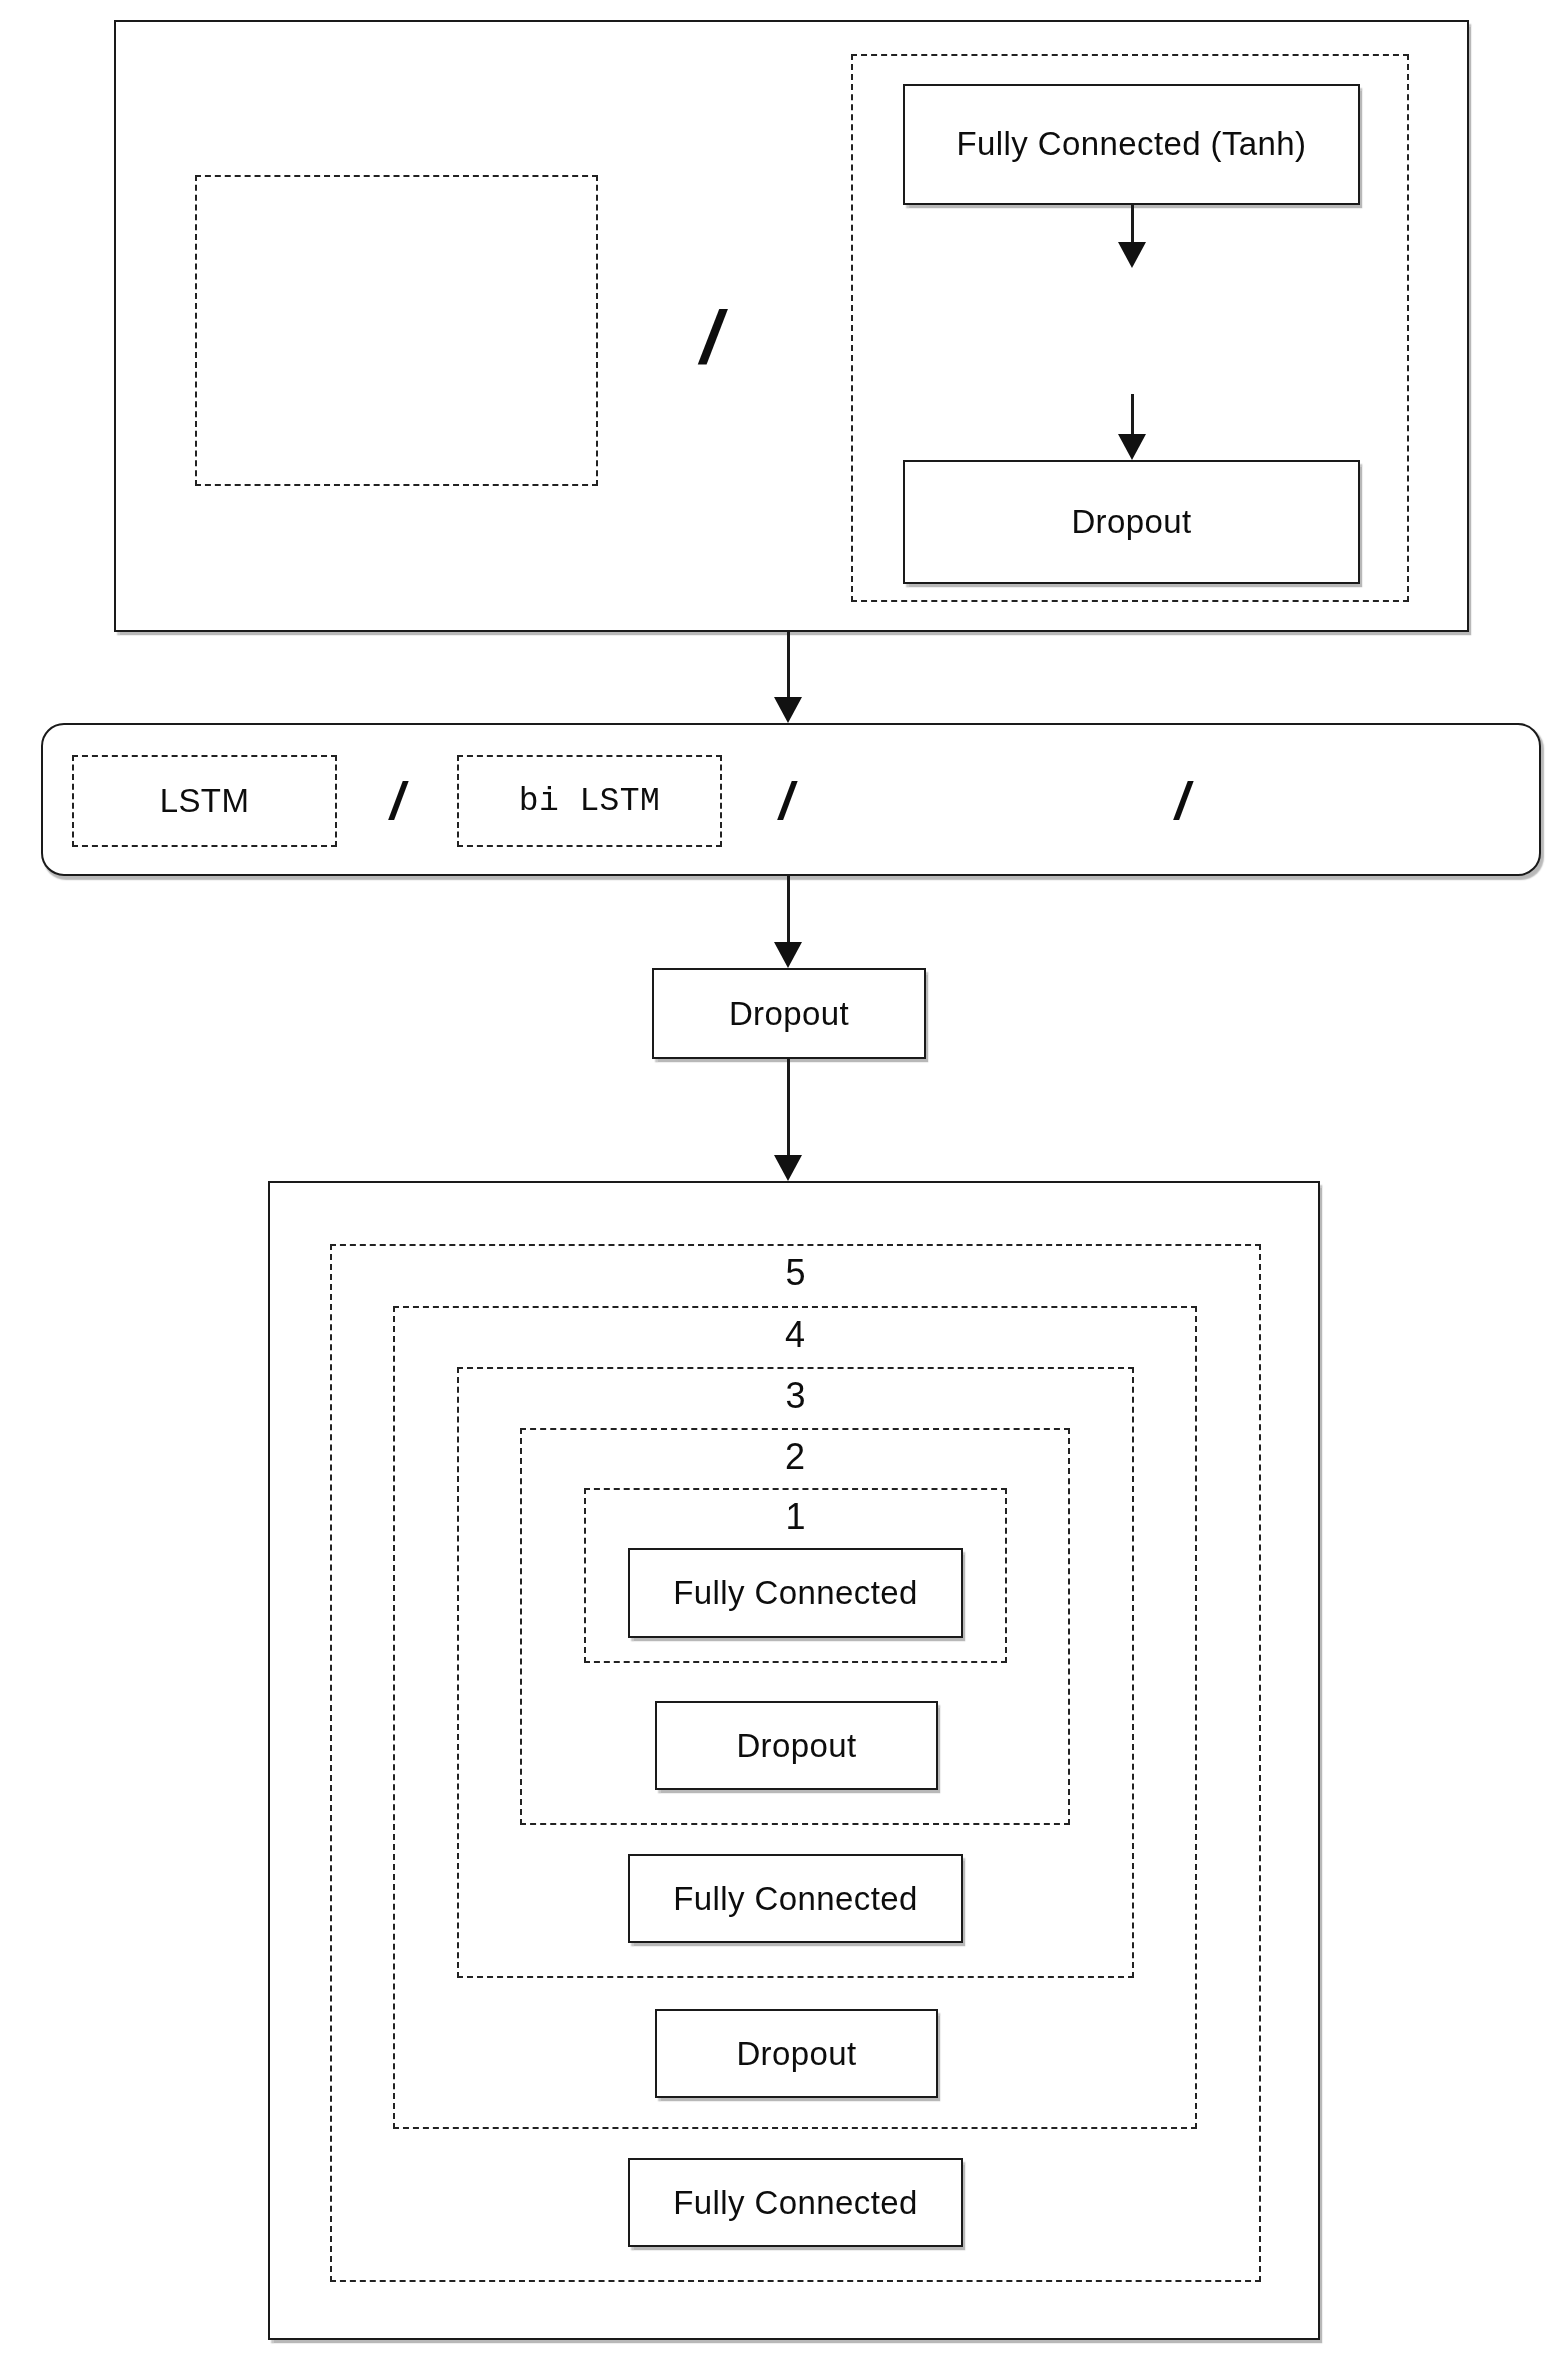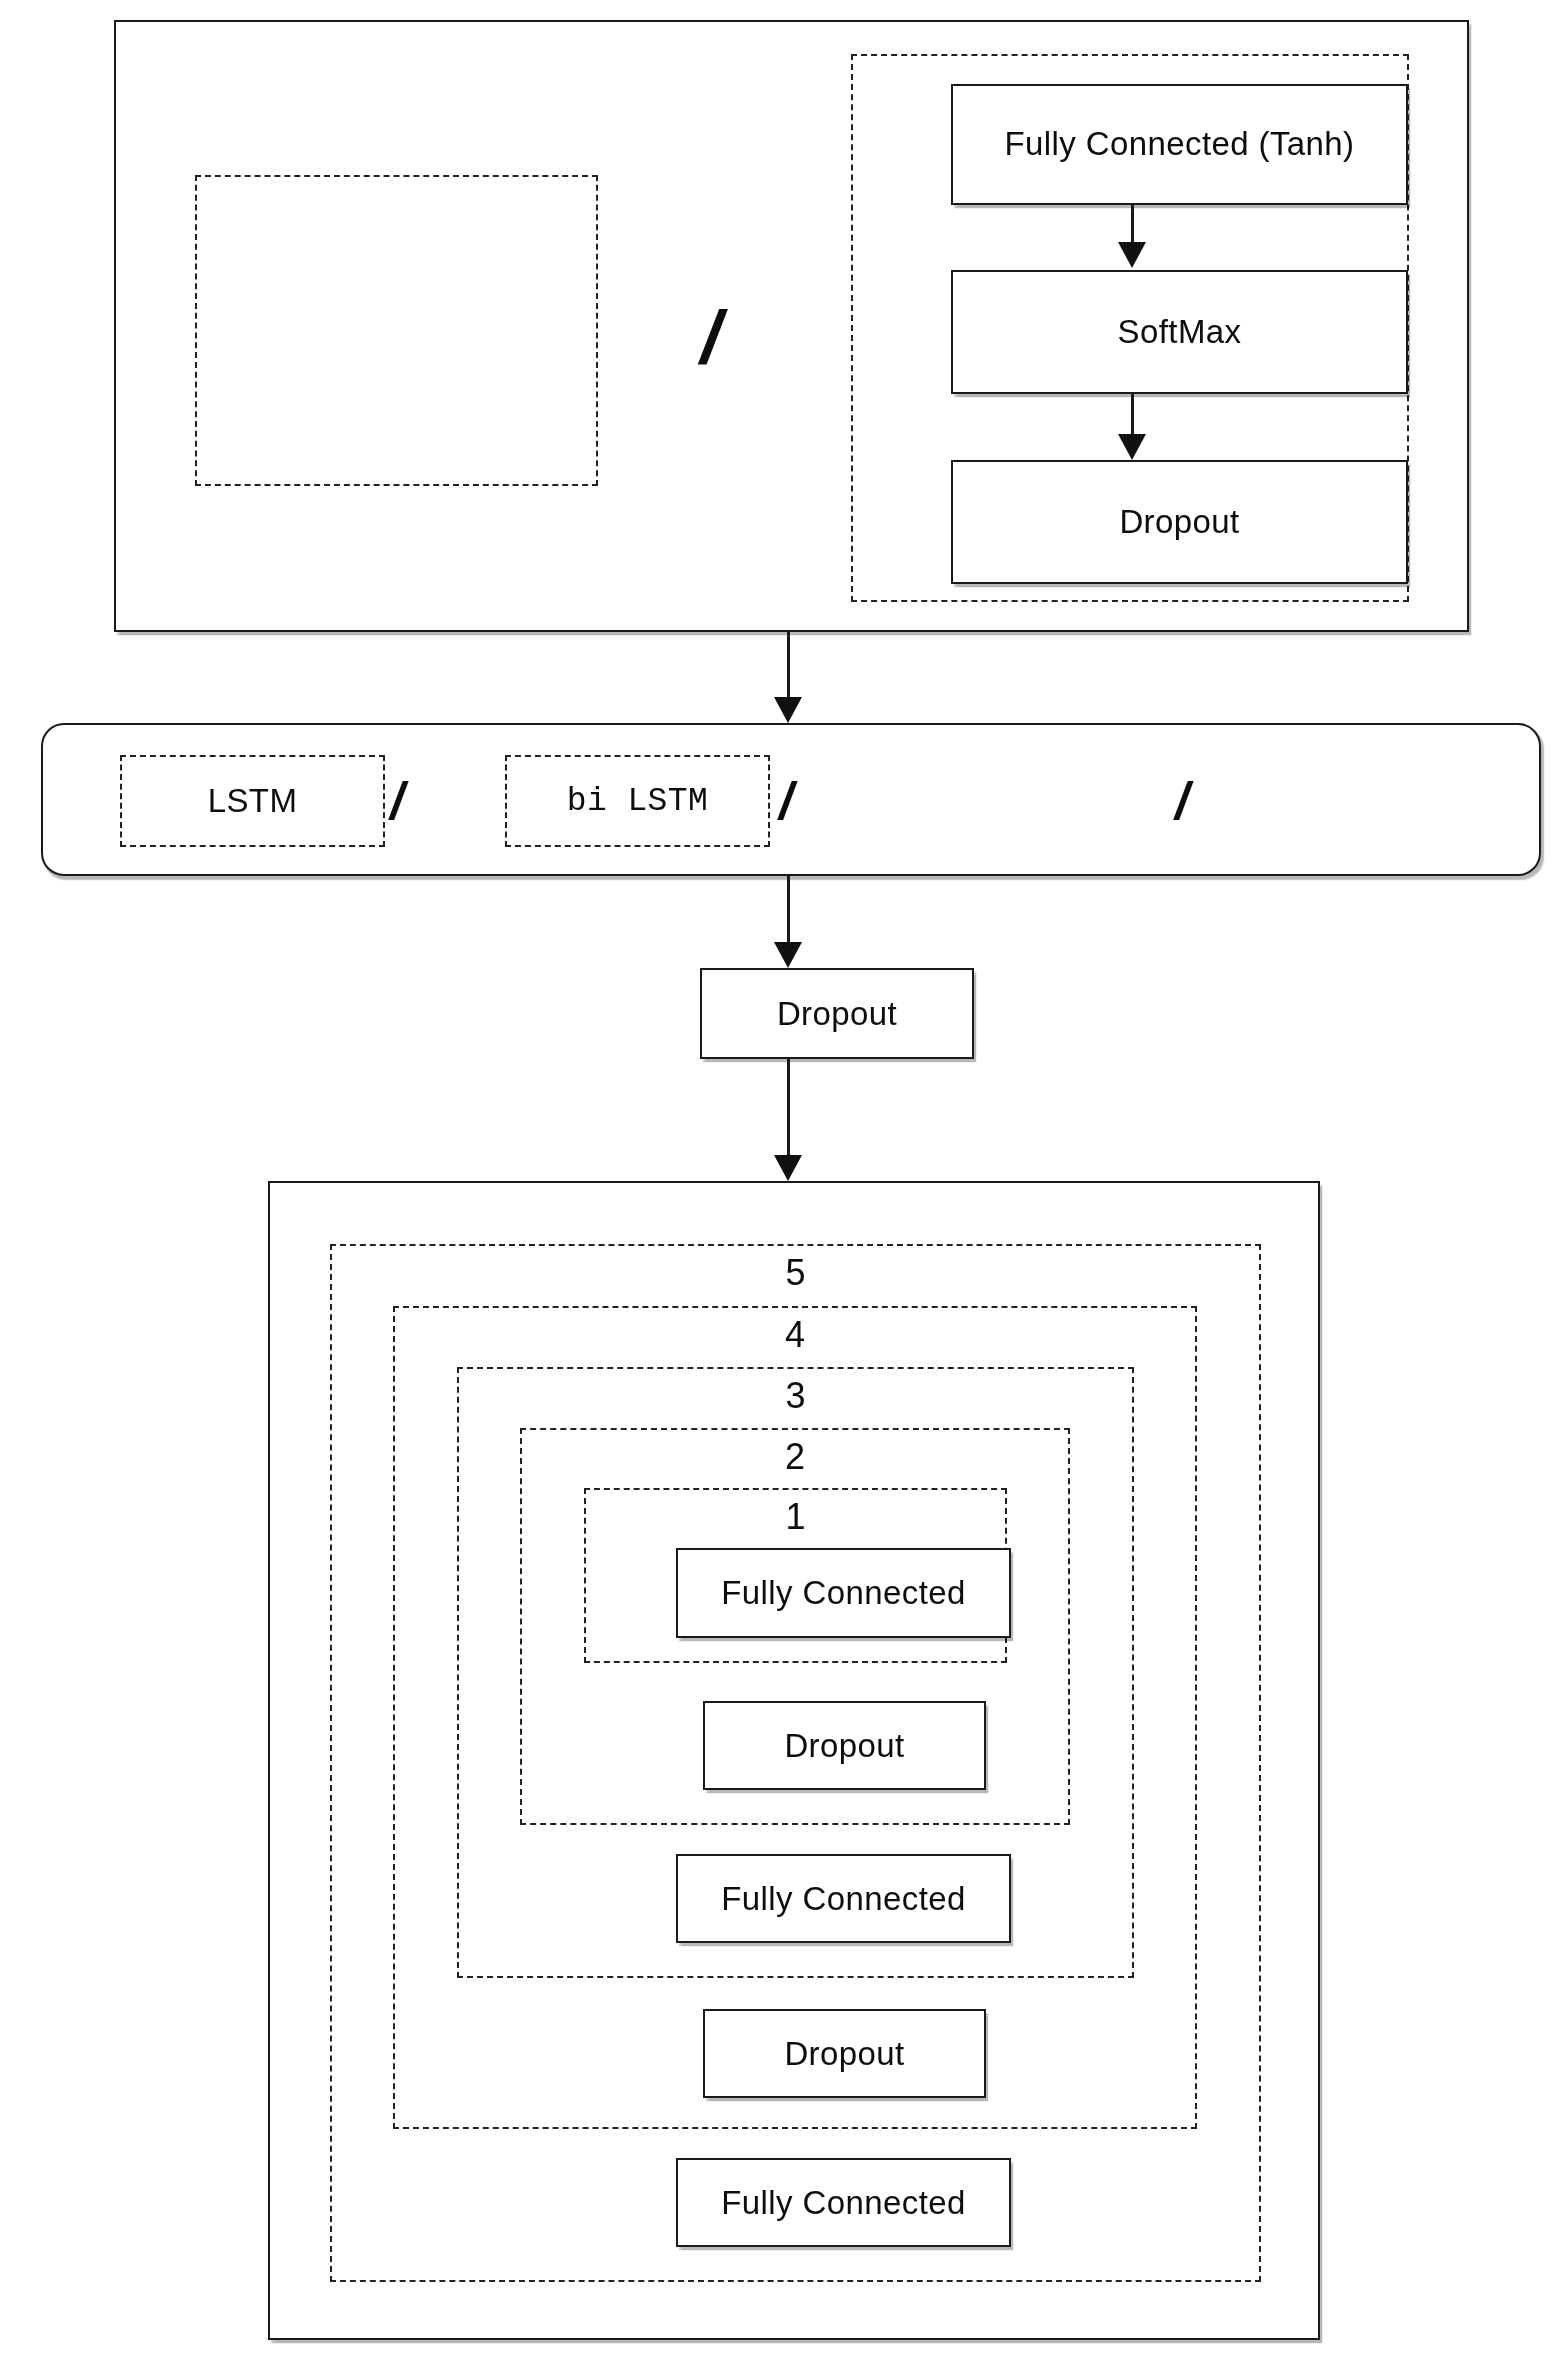--- a/index.html
+++ b/index.html
@@ -31,21 +31,20 @@
     background: transparent;
   }
   .label-box {
     display: flex;
     align-items: center;
     justify-content: center;
     text-align: center;
     font-size: 33px;
     color: #0d0d0d;
     letter-spacing: 0.4px;
-    margin-left: 48px;
   }
   .slash {
     position: absolute;
     transform: translate(-50%, -50%);
     font-weight: bold;
     font-style: italic;
     color: #0d0d0d;
     line-height: 1;
   }
   .slash-large { font-size: 75px; }
@@ -86,23 +85,20 @@
 
     <div class="abs dashed" style="left:735px; top:32px; width:558px; height:548px;"></div>
 
     <div class="abs solid shadow label-box" style="left:787px; top:62px; width:457px; height:121px;">
       <span>Fully Connected (Tanh)</span>
     </div>
 
     <div class="aline" style="left:1015px; top:183px; height:40px;"></div>
     <div class="ahead" style="left:1002px; top:220px;"></div>
 
-    <div class="abs solid shadow label-box" style="left:787px; top:248px; width:457px; height:124px;">
-      <span>SoftMax</span>
-    </div>
 
     <div class="aline" style="left:1015px; top:372px; height:42px;"></div>
     <div class="ahead" style="left:1002px; top:412px;"></div>
 
     <div class="abs solid shadow label-box" style="left:787px; top:438px; width:457px; height:124px;">
       <span>Dropout</span>
     </div>
   </div>
 
   <div class="aline" style="left:787px; top:631px; height:68px;"></div>

